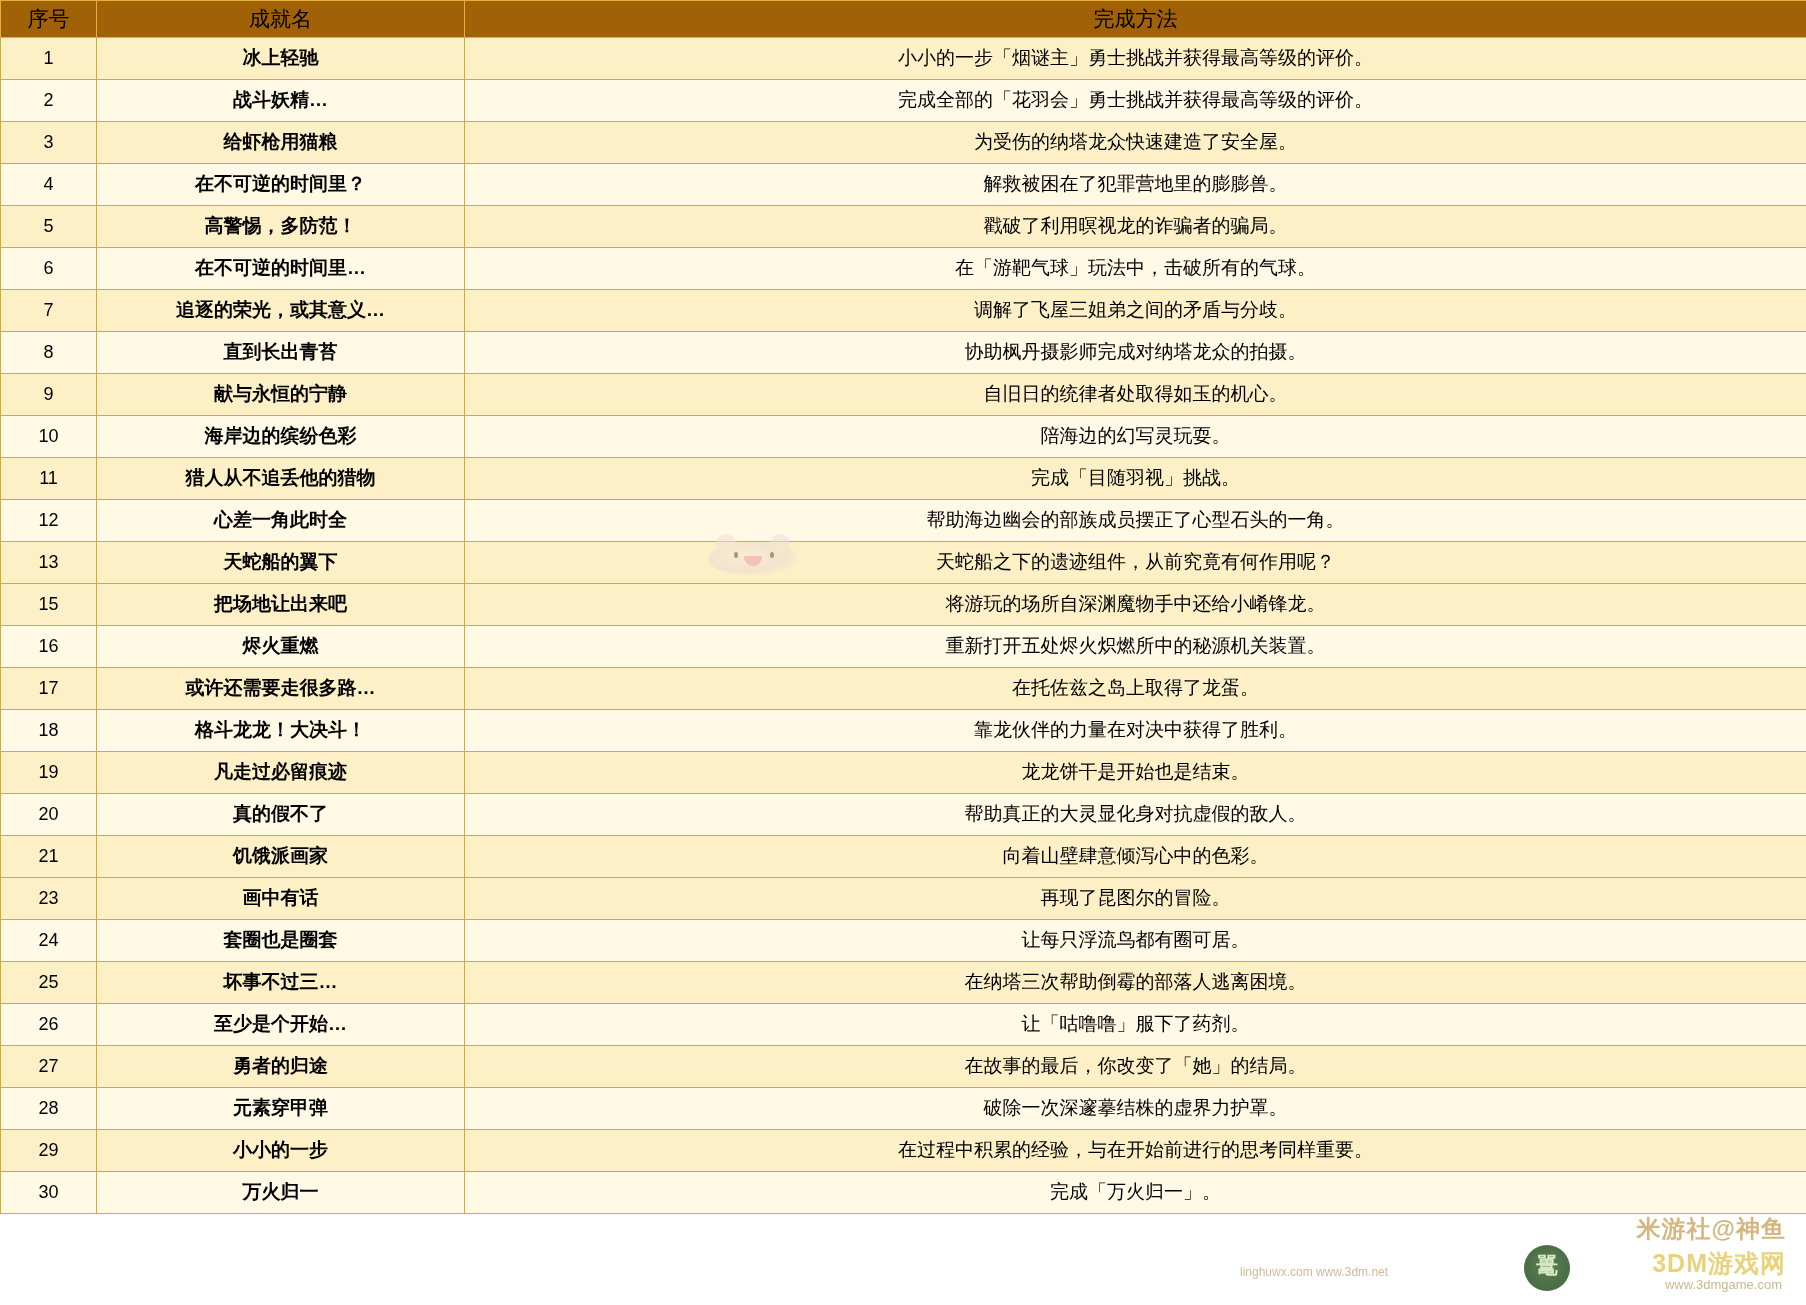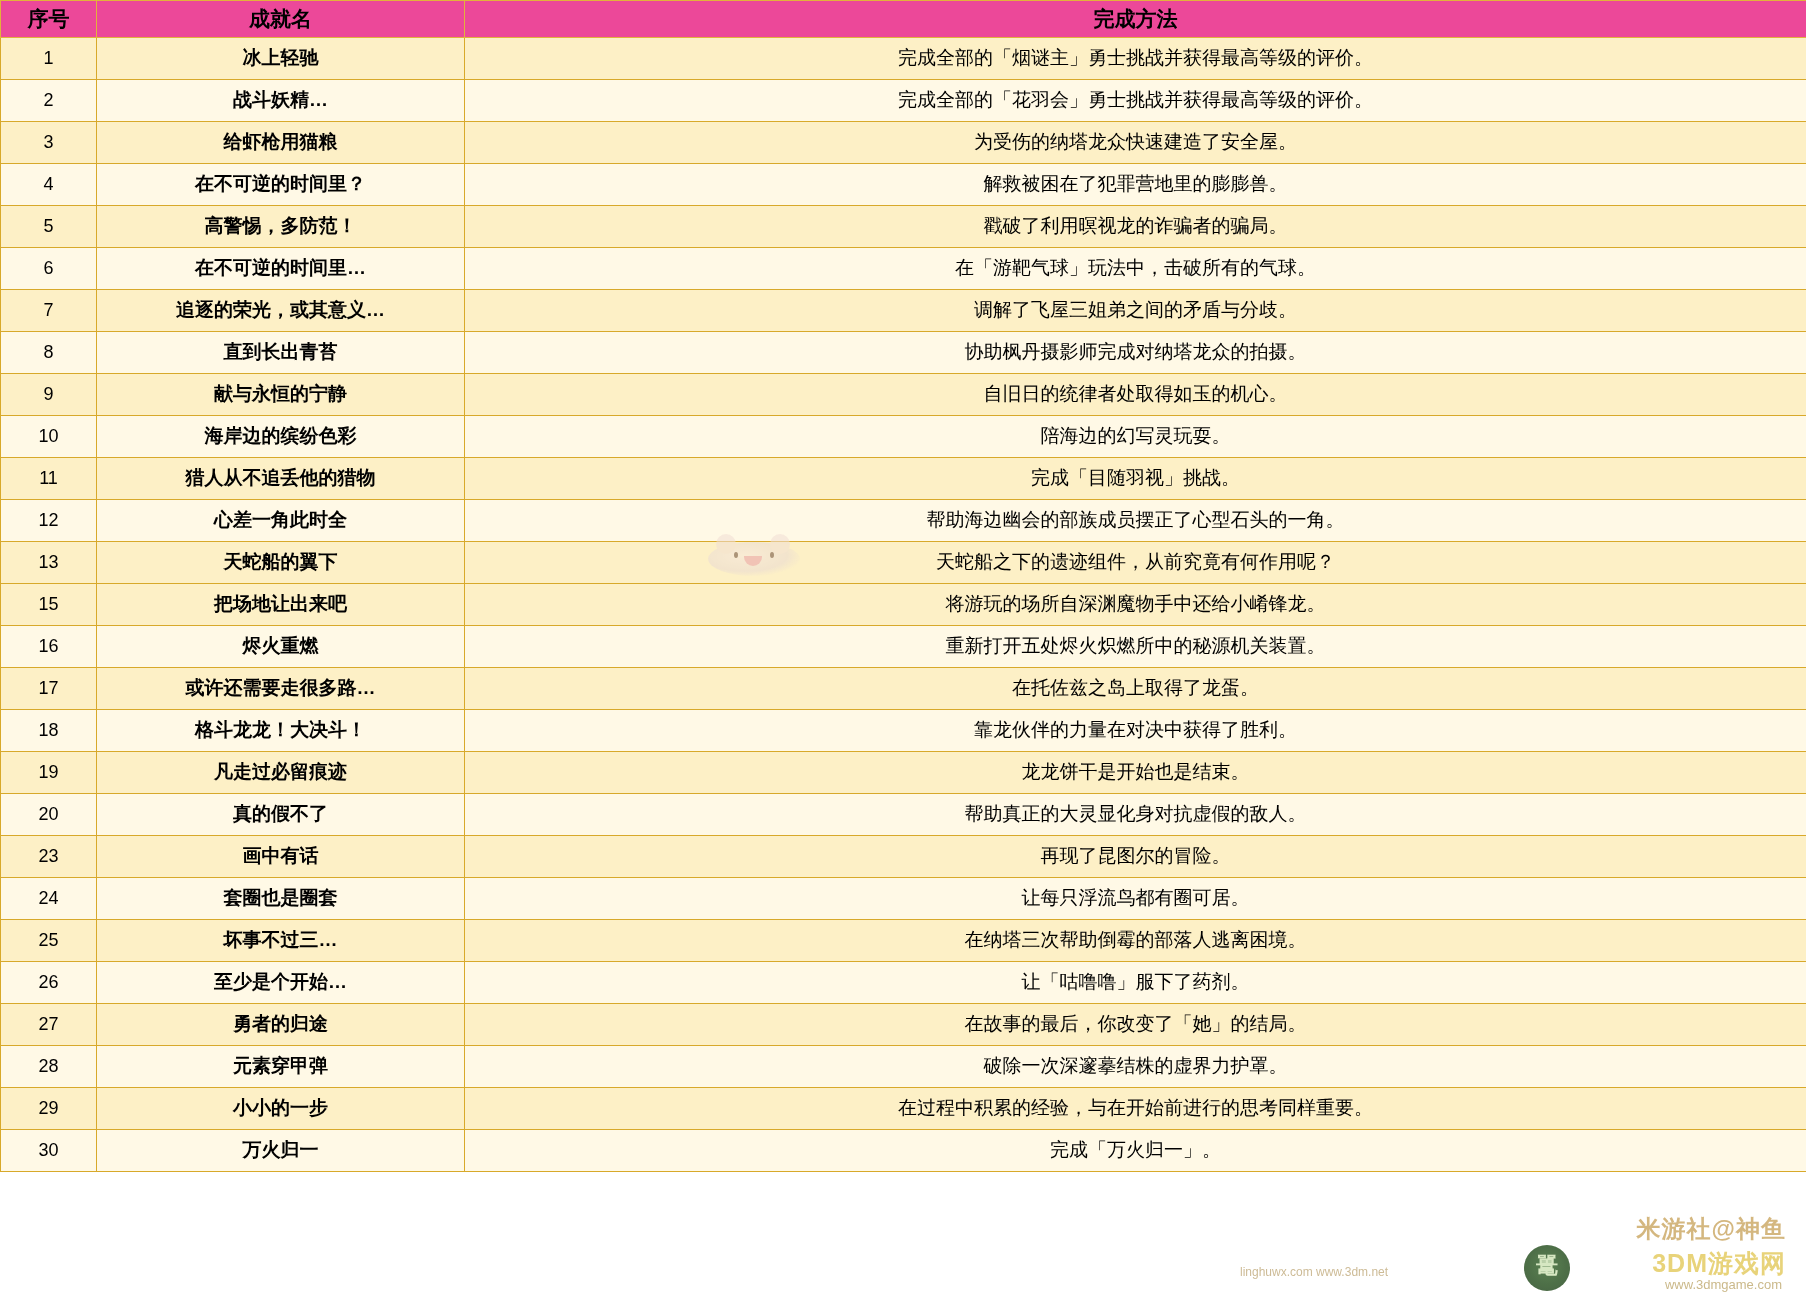--- a/index.html
+++ b/index.html
@@ -34,22 +34,22 @@
   table.achv th, table.achv td {
     border: 1px solid #d8a92a;
     padding: 0;
     text-align: center;
     vertical-align: middle;
     color: #000000;
     font-size: 19px;
     line-height: 1.2;
   }
   table.achv thead th {
-    background: #ec4899;
-    font-weight: bold;
+    background: #a16207;
+    font-weight: normal;
     font-size: 21px;
     height: 36px;
     border: 1px solid #e3b23b;
   }
   table.achv tbody tr.odd td {
     background: #fdf0c6;
   }
   table.achv tbody tr.even td {
     background: #fff9e6;
   }
@@ -196,21 +196,21 @@
       <tr>
         <th>序号</th>
         <th>成就名</th>
         <th>完成方法</th>
       </tr>
     </thead>
     <tbody>
       <tr class="odd">
         <td class="idx">1</td>
         <td class="name">冰上轻驰</td>
-        <td class="method">完成全部的「烟谜主」勇士挑战并获得最高等级的评价。</td>
+        <td class="method">小小的一步「烟谜主」勇士挑战并获得最高等级的评价。</td>
       </tr>
       <tr class="even">
         <td class="idx">2</td>
         <td class="name">战斗妖精…</td>
         <td class="method">完成全部的「花羽会」勇士挑战并获得最高等级的评价。</td>
       </tr>
       <tr class="odd">
         <td class="idx">3</td>
         <td class="name">给虾枪用猫粮</td>
         <td class="method">为受伤的纳塔龙众快速建造了安全屋。</td>
@@ -287,20 +287,25 @@
       </tr>
       <tr class="odd">
         <td class="idx">19</td>
         <td class="name">凡走过必留痕迹</td>
         <td class="method">龙龙饼干是开始也是结束。</td>
       </tr>
       <tr class="even">
         <td class="idx">20</td>
         <td class="name">真的假不了</td>
         <td class="method">帮助真正的大灵显化身对抗虚假的敌人。</td>
+      </tr>
+      <tr class="odd">
+        <td class="idx">21</td>
+        <td class="name">饥饿派画家</td>
+        <td class="method">向着山壁肆意倾泻心中的色彩。</td>
       </tr>
       <tr class="odd">
         <td class="idx">23</td>
         <td class="name">画中有话</td>
         <td class="method">再现了昆图尔的冒险。</td>
       </tr>
       <tr class="even">
         <td class="idx">24</td>
         <td class="name">套圈也是圈套</td>
         <td class="method">让每只浮流鸟都有圈可居。</td>

